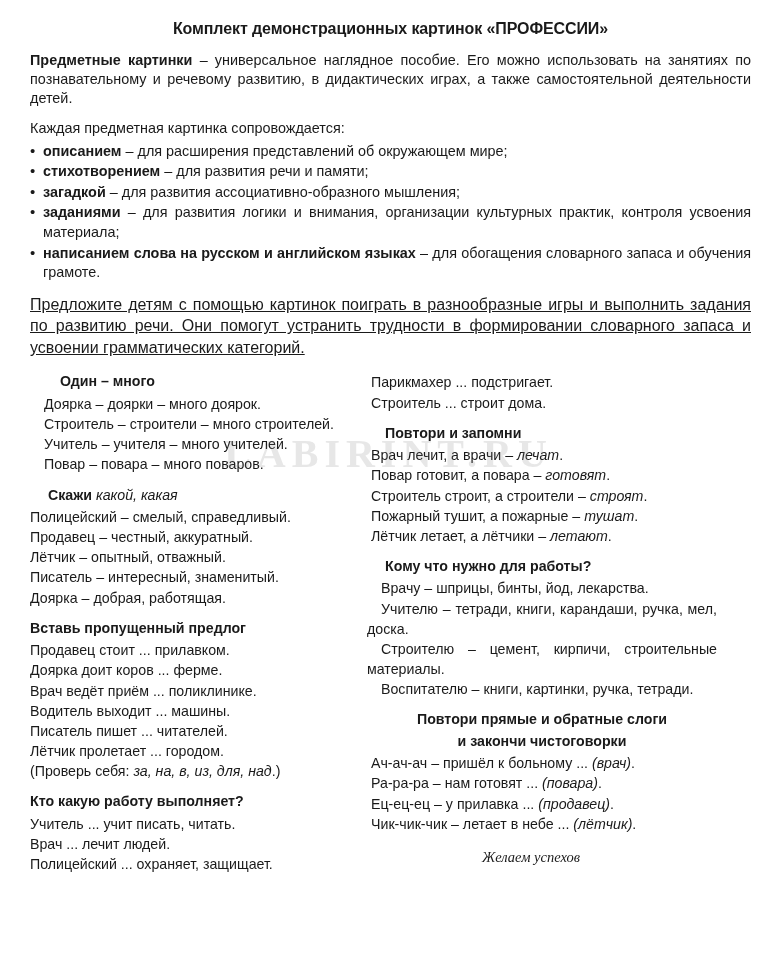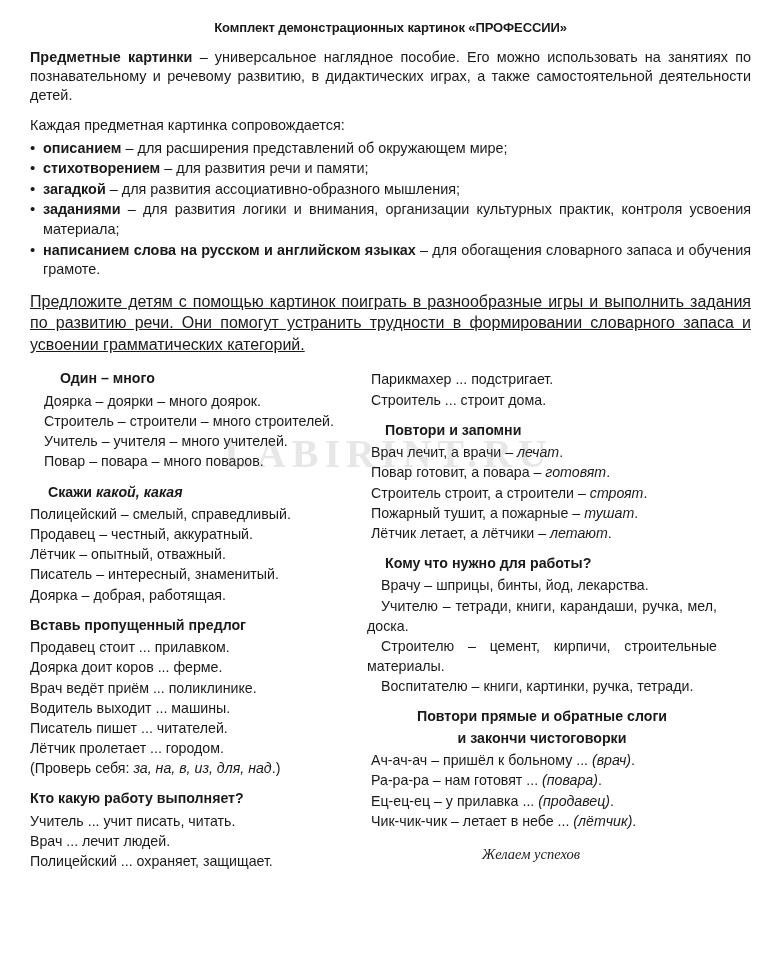--- a/index.html
+++ b/index.html
@@ -28,21 +28,21 @@
     font-family: "Liberation Serif", serif;
     font-size: 40px;
     font-weight: bold;
     letter-spacing: 6px;
     color: rgba(120,120,120,0.18);
     white-space: nowrap;
     pointer-events: none;
     z-index: 5;
   }
   h1.title {
-    font-size: 13px;
+    font-size: 16px;
     font-weight: bold;
     text-align: center;
     margin: 0 0 13px 0;
     letter-spacing: -0.1px;
   }
   p.intro {
     font-size: 14.4px;
     line-height: 1.33;
     margin: 0 0 11px 0;
     text-align: justify;
@@ -94,21 +94,21 @@
   .block { margin-bottom: 11px; }
   .block h3 {
     font-size: 14.2px;
     font-weight: bold;
     margin: 0 0 3px 0;
     line-height: 1.3;
   }
   .block h3.ind { padding-left: 30px; }
   .block h3.ind2 { padding-left: 18px; }
   .block h3.c { text-align: center; }
-  .block h3 i { font-style: italic; font-weight: bold; }
+  .block h3 i { font-style: italic; font-weight: normal; }
   .line {
     font-size: 14.2px;
     line-height: 1.42;
     margin: 0;
     padding-left: 14px;
   }
   .line.pl0 { padding-left: 0; }
   .line.pl4 { padding-left: 4px; }
   .line i { font-style: italic; }
   .line b { font-weight: normal; }

